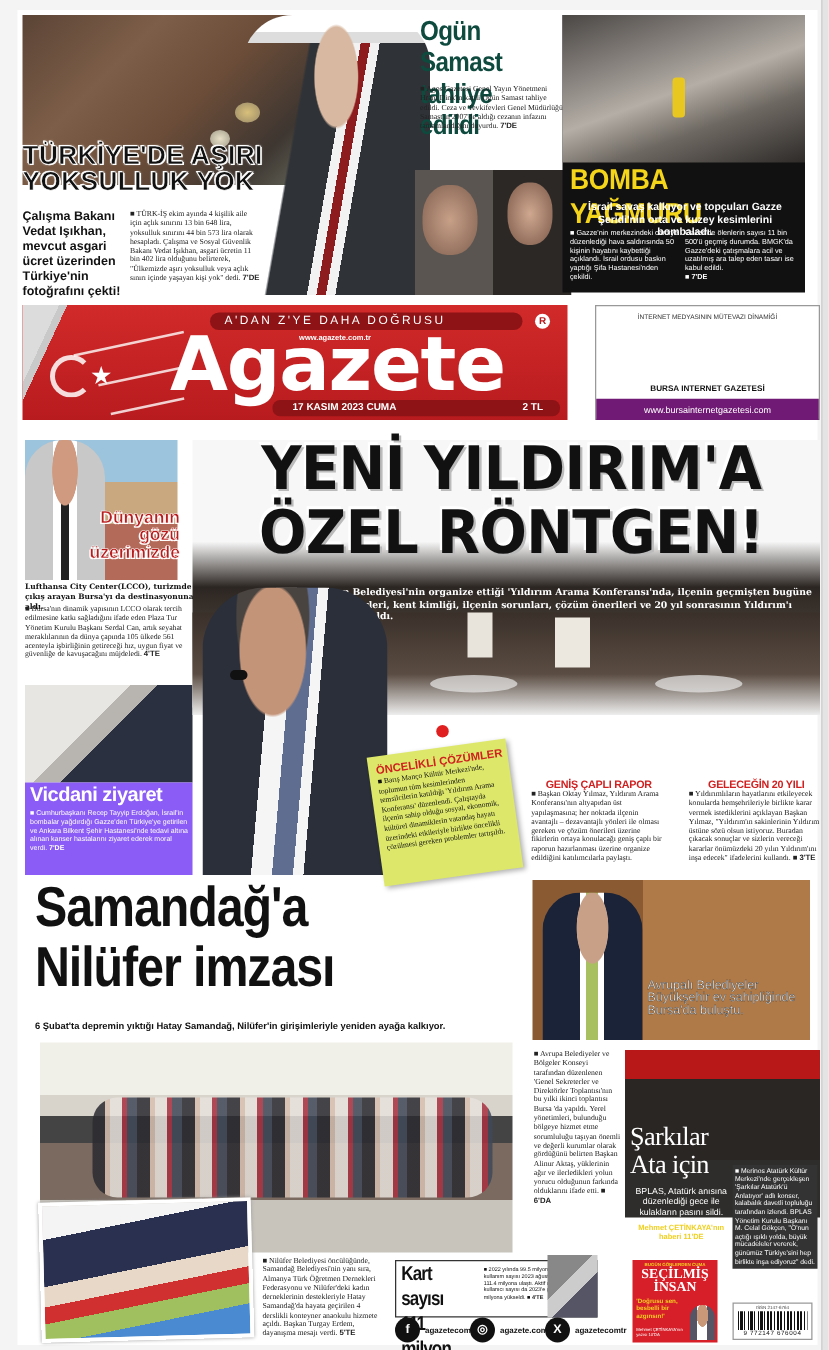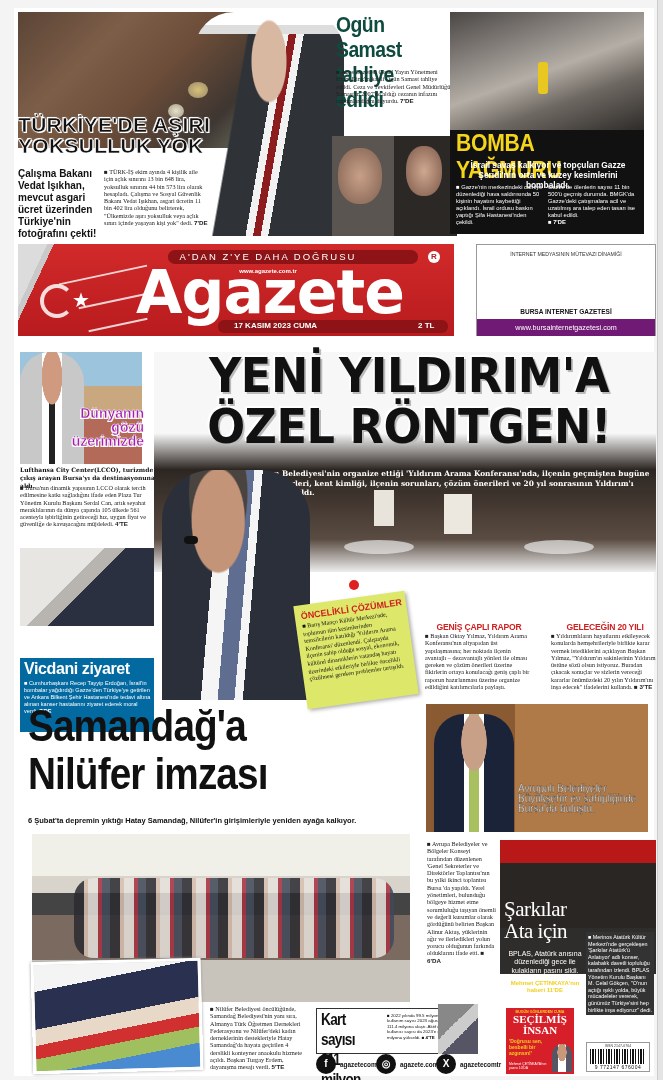--- a/index.html
+++ b/index.html
@@ -63,26 +63,26 @@
   .big-b { color: #3a9a3a; }
   .big-ig { color: #111; }
   .big-sub { left: 0; top: 63px; width: 178px; text-align: center; font-size: 6.5px; font-weight: bold; }
   .big-url { left: 0; top: 74px; width: 178px; height: 17px; background: #701a75; color: #fff; font-size: 7.2px; text-align: center; line-height: 17px; }
 
   
   .lcco-photo { left: 6px; top: 344px; width: 122px; height: 112px;
     background: linear-gradient(180deg, #9cc4dd 0 30%, #c9a880 30% 60%, #b46a58 60% 100%); }
   .lcco-man { left: 6px; top: 344px; width: 64px; height: 112px; border-radius: 30px 30px 0 0;
     background: radial-gradient(ellipse at 50% 22%, #d09a80 0 22%, transparent 23%), linear-gradient(90deg, #c8c8c8 0 35%, #fff 35% 45%, #222 45% 55%, #fff 55% 65%, #c8c8c8 65%); }
-  .lcco-head { left: 40px; top: 398px; width: 90px; text-align: right; color: #a21caf; font-size: 14px; font-weight: 900; line-height: 14px; -webkit-text-stroke: 0.4px #fff; text-shadow: 1px 1px 0 #fff, -1px 1px 0 #fff; }
+  .lcco-head { left: 40px; top: 398px; width: 90px; text-align: right; color: #b91c1c; font-size: 14px; font-weight: 900; line-height: 14px; -webkit-text-stroke: 0.4px #fff; text-shadow: 1px 1px 0 #fff, -1px 1px 0 #fff; }
   .lcco-deck { left: 6px; top: 458px; width: 142px; font-size: 6px; font-weight: bold; line-height: 8px; font-family: "DejaVu Serif", serif; }
   .lcco-body { left: 6px; top: 476px; width: 140px; }
   .visit-photo { left: 6px; top: 540px; width: 134px; height: 78px;
     background: linear-gradient(135deg, #e8e6e2 0 40%, #b8b4b0 40% 50%, #2a3040 50% 100%); }
-  .visit-box { left: 6px; top: 650px; width: 134px; height: 74px; background: #0369a1; }
+  .visit-box { left: 6px; top: 618px; width: 134px; height: 74px; background: #8b5cf6; }
   .visit-head { left: 4px; top: 2px; width: 130px; color: #fff; font-size: 16px; font-weight: 900; letter-spacing: -0.4px; }
   .visit-body { left: 4px; top: 22px; width: 128px; color: #fff; font-size: 5.6px; line-height: 7px; }
 
   
   .lead-bg { left: 140px; top: 344px; width: 502px; height: 214px;
     background: linear-gradient(180deg, #f7f7f7 0 38%, #2c2622 55%, #4a4038 75%, #e8e8e8 100%); }
   .lead-head { left: 150px; top: 342px; width: 490px; text-align: center; font-size: 48px; font-weight: 900; line-height: 51px; color: #111;
     font-family: "DejaVu Sans", sans-serif; letter-spacing: -0.5px; text-shadow: 2px 2px 0 #bbb, -2px -2px 0 #fff; transform: scaleX(0.93); transform-origin: center top; }
   .lead-deck { left: 232px; top: 461px; width: 405px; color: #fff; font-size: 7.4px; font-weight: bold; line-height: 9.5px; font-family: "DejaVu Serif", serif; }
   .lead-photo { left: 140px; top: 482px; width: 502px; height: 82px;

